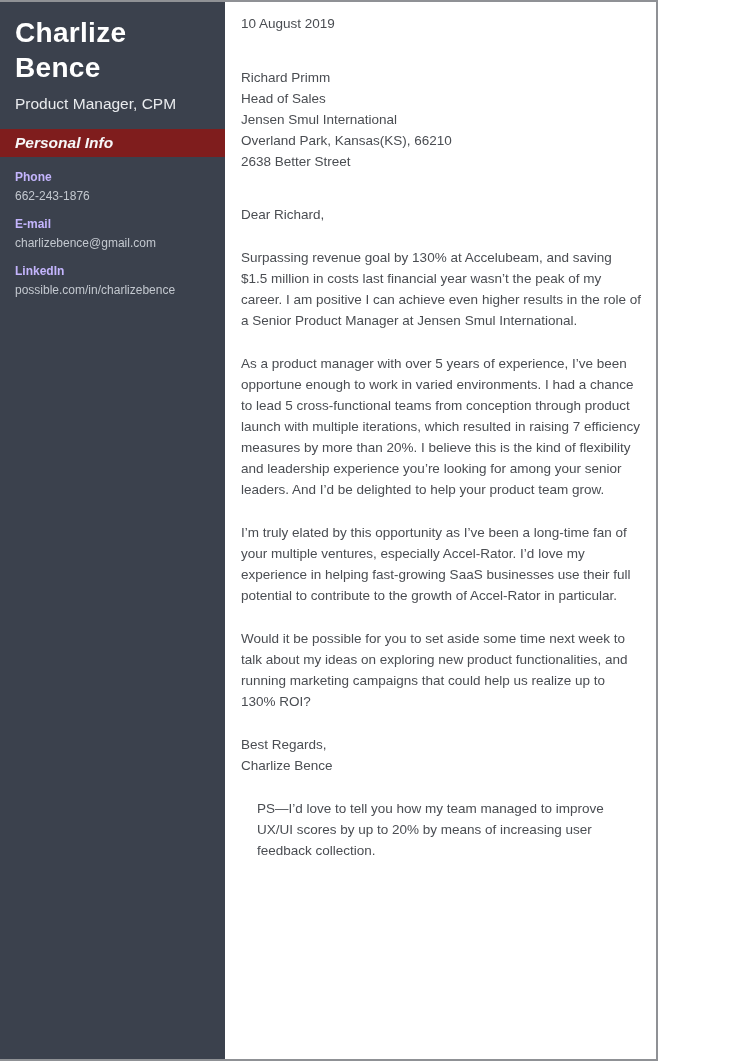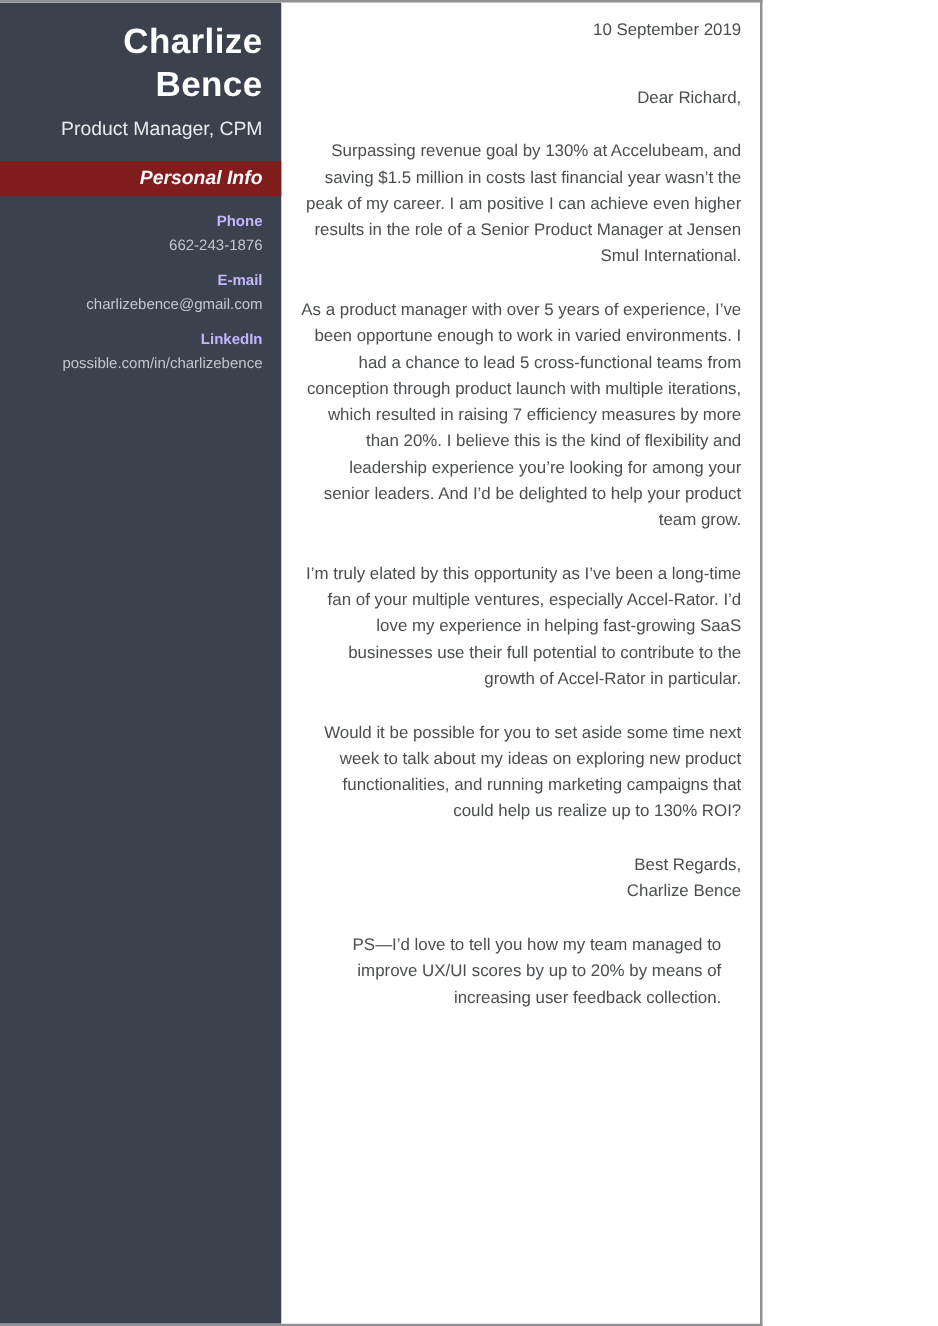--- a/index.html
+++ b/index.html
@@ -1,28 +1,27 @@
 <!DOCTYPE html>
 <html><head>
 <meta charset="utf-8">
 <style>
   html, body { margin: 0; padding: 0; background: #ffffff; }
   * { box-sizing: border-box; }
 
   .page {
-    width: 610px;
+    width: 658px;
     height: 1061px;
     background: #ffffff;
     border-top: 2px solid #8f9195;
     border-right: 2px solid #8f9195;
     border-bottom: 2px solid #8f9195;
     display: flex;
     font-family: "Liberation Sans", sans-serif;
     overflow: hidden;
-    text-align: right;
   }
 
   
   .sidebar {
     width: 225px;
     flex: 0 0 225px;
     background: #3b414d;
     color: #ffffff;
   }
   .sidebar-top { padding: 13px 15px 0 15px; }
@@ -105,22 +104,29 @@
         <div class="contact-value">charlizebence@gmail.com</div>
       </div>
       <div class="contact-item">
         <div class="contact-label">LinkedIn</div>
         <div class="contact-value">possible.com/in/charlizebence</div>
       </div>
     </div>
   </aside>
 
   <main class="main">
-    <div class="date">10 September 2019</div>
+    <div class="date">10 August 2019</div>
 
+    <div class="recipient">
+      <div class="recipient-line">Richard Primm</div>
+      <div class="recipient-line">Head of Sales</div>
+      <div class="recipient-line">Jensen Smul International</div>
+      <div class="recipient-line">Overland Park, Kansas(KS), 66210</div>
+      <div class="recipient-line">2638 Better Street</div>
+    </div>
 
     <div class="salutation">Dear Richard,</div>
 
     <p class="body-para">Surpassing revenue goal by 130% at Accelubeam, and saving $1.5 million in costs last financial year wasn’t the peak of my career. I am positive I can achieve even higher results in the role of a Senior Product Manager at Jensen Smul International.</p>
     <p class="body-para">As a product manager with over 5 years of experience, I’ve been opportune enough to work in varied environments. I had a chance to lead 5 cross-functional teams from conception through product launch with multiple iterations, which resulted in raising 7 efficiency measures by more than 20%. I believe this is the kind of flexibility and leadership experience you’re looking for among your senior leaders. And I’d be delighted to help your product team grow.</p>
     <p class="body-para">I’m truly elated by this opportunity as I’ve been a long-time fan of your multiple ventures, especially Accel-Rator. I’d love my experience in helping fast-growing SaaS businesses use their full potential to contribute to the growth of Accel-Rator in particular.</p>
     <p class="body-para">Would it be possible for you to set aside some time next week to talk about my ideas on exploring new product functionalities, and running marketing campaigns that could help us realize up to 130% ROI?</p>
 
     <div class="closing">
       <div class="closing-line">Best Regards,</div>

